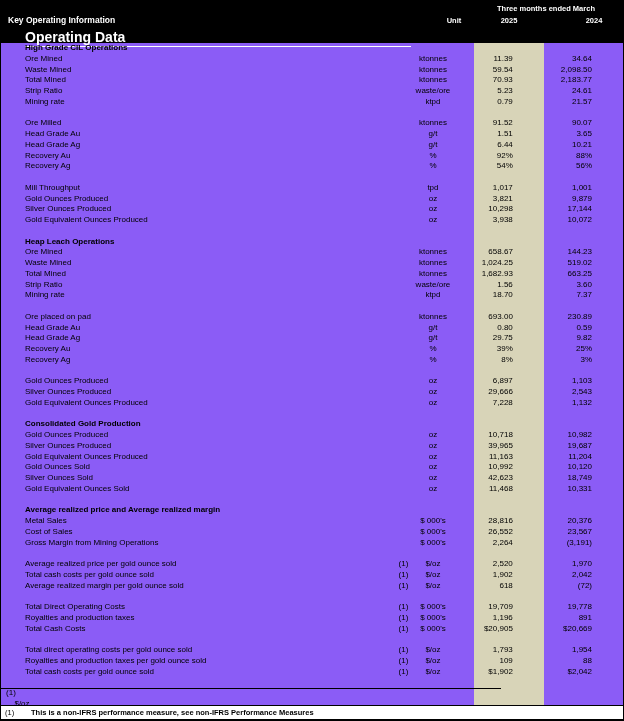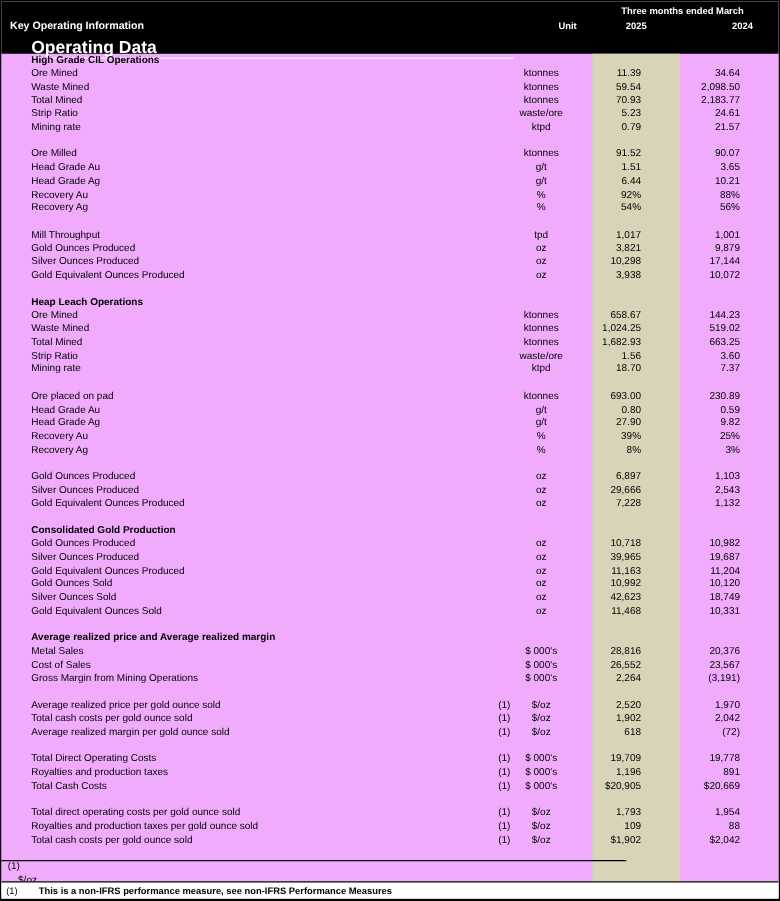--- a/index.html
+++ b/index.html
@@ -1,18 +1,18 @@
 <!DOCTYPE html>
 <html><head>
 <meta charset="utf-8">
 <style>
   * { margin:0; padding:0; box-sizing:border-box; }
   html,body { background:#fff; }
   .sheet {
-    position:relative; width:624px; height:721px; background:#f0abfc;
+    position:relative; width:624px; height:721px; background:#8b5cf6;
     border-left:1px solid #000; border-right:1px solid #000;
     border-top:1px solid #000; border-bottom:2px solid #000;
     font-family:"Liberation Sans", sans-serif; color:#000; overflow:hidden;
   }
   .hdr { position:absolute; top:0; left:0; width:100%; height:42px; background:#000; color:#fff; font-weight:bold; }
   .h-period { position:absolute; top:3px;  left:470px; width:150px; text-align:center; font-size:7.5px; white-space:nowrap; }
   .h-title  { position:absolute; top:14px; left:7px;   font-size:8.5px; white-space:nowrap; }
   .h-unit   { position:absolute; top:15px; left:432px; width:42px; text-align:center; font-size:7.5px; }
   .h-2025   { position:absolute; top:15px; left:474px; width:68px; text-align:center; font-size:7.5px; }
   .h-2024   { position:absolute; top:15px; left:553px; width:80px; text-align:center; font-size:7.5px; }
@@ -206,21 +206,21 @@
         <div class="c-label">Head Grade Au</div>
         <div class="c-note"></div>
         <div class="c-unit">g/t</div>
         <div class="c-v1">0.80</div>
         <div class="c-v2">0.59</div>
       </div>
       <div class="row">
         <div class="c-label">Head Grade Ag</div>
         <div class="c-note"></div>
         <div class="c-unit">g/t</div>
-        <div class="c-v1">27.90</div>
+        <div class="c-v1">29.75</div>
         <div class="c-v2">9.82</div>
       </div>
       <div class="row">
         <div class="c-label">Recovery Au</div>
         <div class="c-note"></div>
         <div class="c-unit">%</div>
         <div class="c-v1">39%</div>
         <div class="c-v2">25%</div>
       </div>
       <div class="row">

